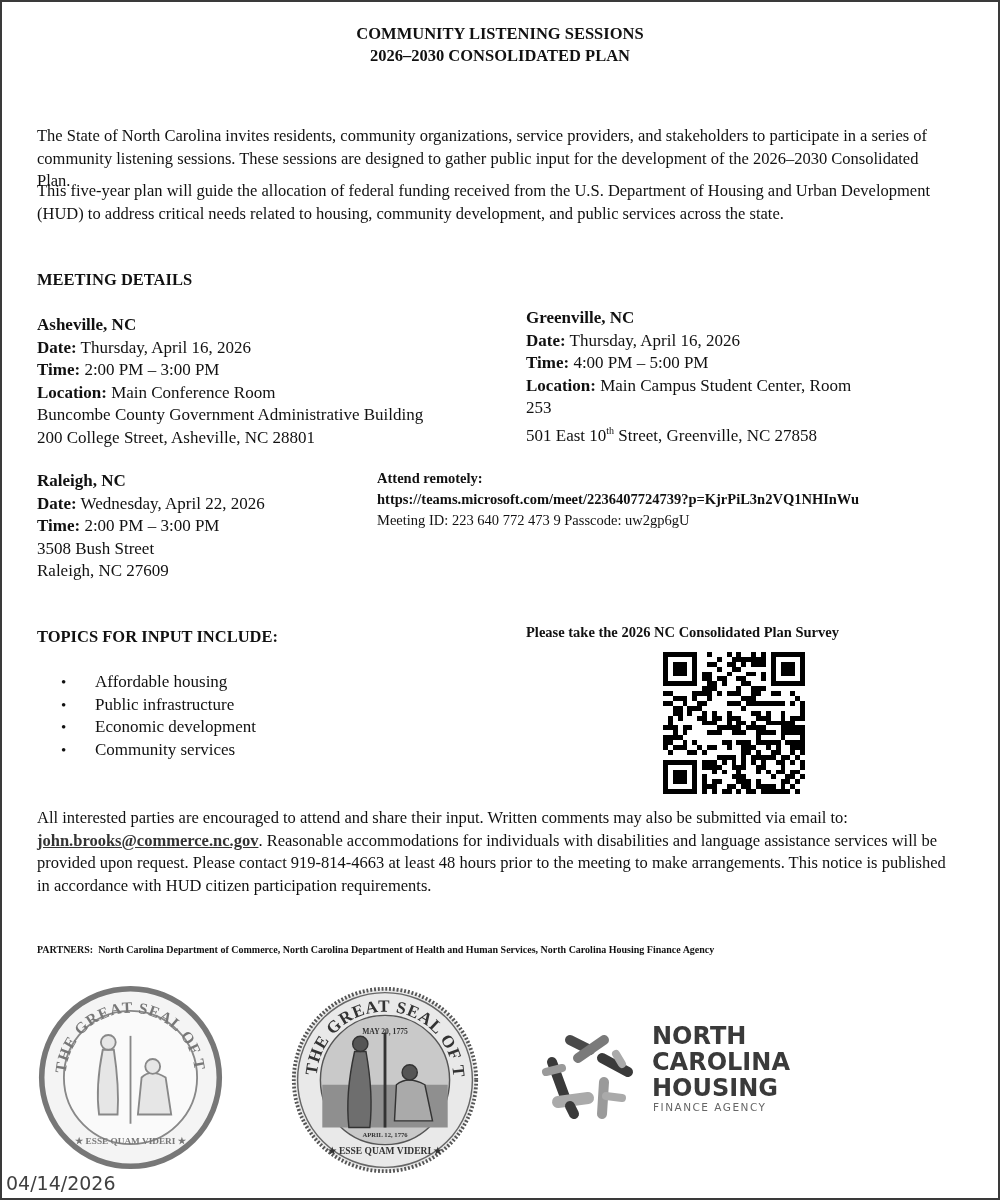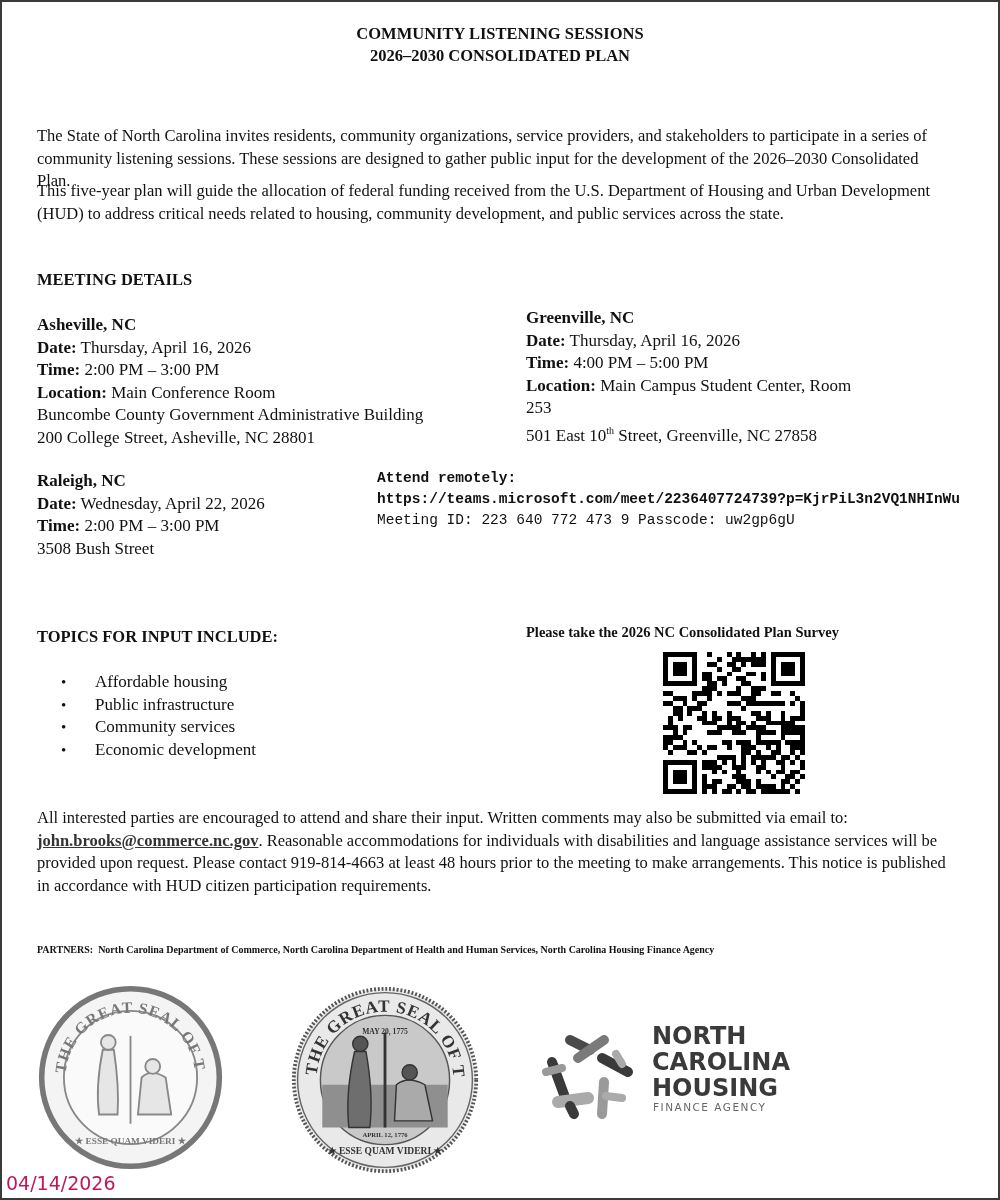--- a/index.html
+++ b/index.html
@@ -6,29 +6,29 @@
     body { width: 1000px; height: 1200px; position: relative; overflow: hidden;
            font-family: "Liberation Serif", "DejaVu Serif", serif; color: #111; }
     .frame { position: absolute; left: 0; top: 0; width: 996px; height: 1196px;
              border: 2px solid #3a3a3a; }
     .abs { position: absolute; }
     .title { left: 0; width: 1000px; text-align: center; font-weight: bold; font-size: 16.5px; line-height: 22px; }
     .para { left: 37px; width: 910px; font-size: 16.5px; line-height: 22.5px; }
     .h { font-weight: bold; font-size: 16.5px; }
     .block { font-size: 17px; line-height: 22.5px; }
     .block b { font-weight: bold; }
-    .remote { font-size: 14.5px; line-height: 21px; font-family: Liberation Mono, monospace; }
+    .remote { font-size: 14.5px; line-height: 21px; }
     .remote .b { font-weight: bold; }
     ul.topics { margin: 0; padding: 0; list-style: none; font-size: 17px; line-height: 22.5px; }
     ul.topics li { position: relative; padding-left: 58px; }
     ul.topics li::before { content: "•"; position: absolute; left: 24px; font-size: 15px; }
     .survey-title { font-weight: bold; font-size: 14.5px; }
     .email { font-weight: bold; text-decoration: underline; color: #333; }
     .partners { left: 37px; width: 910px; font-weight: bold; font-size: 10px; line-height: 20px; }
-    .date-stamp { left: 6px; top: 1172px; font-family: "DejaVu Sans", sans-serif; font-size: 19px; color: #be185d; }
+    .date-stamp { left: 6px; top: 1172px; font-family: "DejaVu Sans", sans-serif; font-size: 19px; color: #404040; }
     sup { font-size: 10px; }
     .seal-text { font-family: "Liberation Serif", serif; font-weight: bold; }
     .nchfa-text { font-family: "DejaVu Sans", sans-serif; fill: #3a3a3a; font-weight: bold; }
   </style>
 </head>
 <body>
 
 <div class="frame"></div>
 
 <div class="abs title" style="top:23px;">
@@ -57,34 +57,35 @@
   <div><b>Location:</b> <span>Main Campus Student Center, Room</span></div>
   <div>253</div>
   <div><span>501 East 10</span><sup>th</sup><span> Street, Greenville, NC 27858</span></div>
 </div>
 
 <div class="abs block" style="left:37px; top:470px; width:340px;">
   <div><b>Raleigh, NC</b></div>
   <div><b>Date:</b> <span>Wednesday, April 22, 2026</span></div>
   <div><b>Time:</b> <span>2:00 PM – 3:00 PM</span></div>
   <div>3508 Bush Street</div>
+  <div>Raleigh, NC 27609</div>
 </div>
 
 <div class="abs remote" style="left:377px; top:468px; width:600px;">
   <div class="b">Attend remotely:</div>
   <div class="b">https://teams.microsoft.com/meet/2236407724739?p=KjrPiL3n2VQ1NHInWu</div>
   <div>Meeting ID: 223 640 772 473 9 Passcode: uw2gp6gU</div>
 </div>
 
 <div class="abs h" style="left:37px; top:627px;">TOPICS FOR INPUT INCLUDE:</div>
 <ul class="abs topics" style="left:37px; top:671px; width:400px;">
   <li>Affordable housing</li>
   <li>Public infrastructure</li>
+  <li>Economic development</li>
   <li>Community services</li>
-  <li>Economic development</li>
 </ul>
 
 <div class="abs survey-title" style="left:526px; top:624px;text-align:right;">Please take the 2026 NC Consolidated Plan Survey</div>
 <div class="abs" style="left:663px; top:652px; width:142px; height:142px;">
   <svg id="qr" width="142" height="142" viewBox="0 0 29 29" shape-rendering="crispEdges">
       <rect x="0" y="0" width="1" height="1" fill="#000"></rect>
       <rect x="1" y="0" width="1" height="1" fill="#000"></rect>
       <rect x="2" y="0" width="1" height="1" fill="#000"></rect>
       <rect x="3" y="0" width="1" height="1" fill="#000"></rect>
       <rect x="4" y="0" width="1" height="1" fill="#000"></rect>

